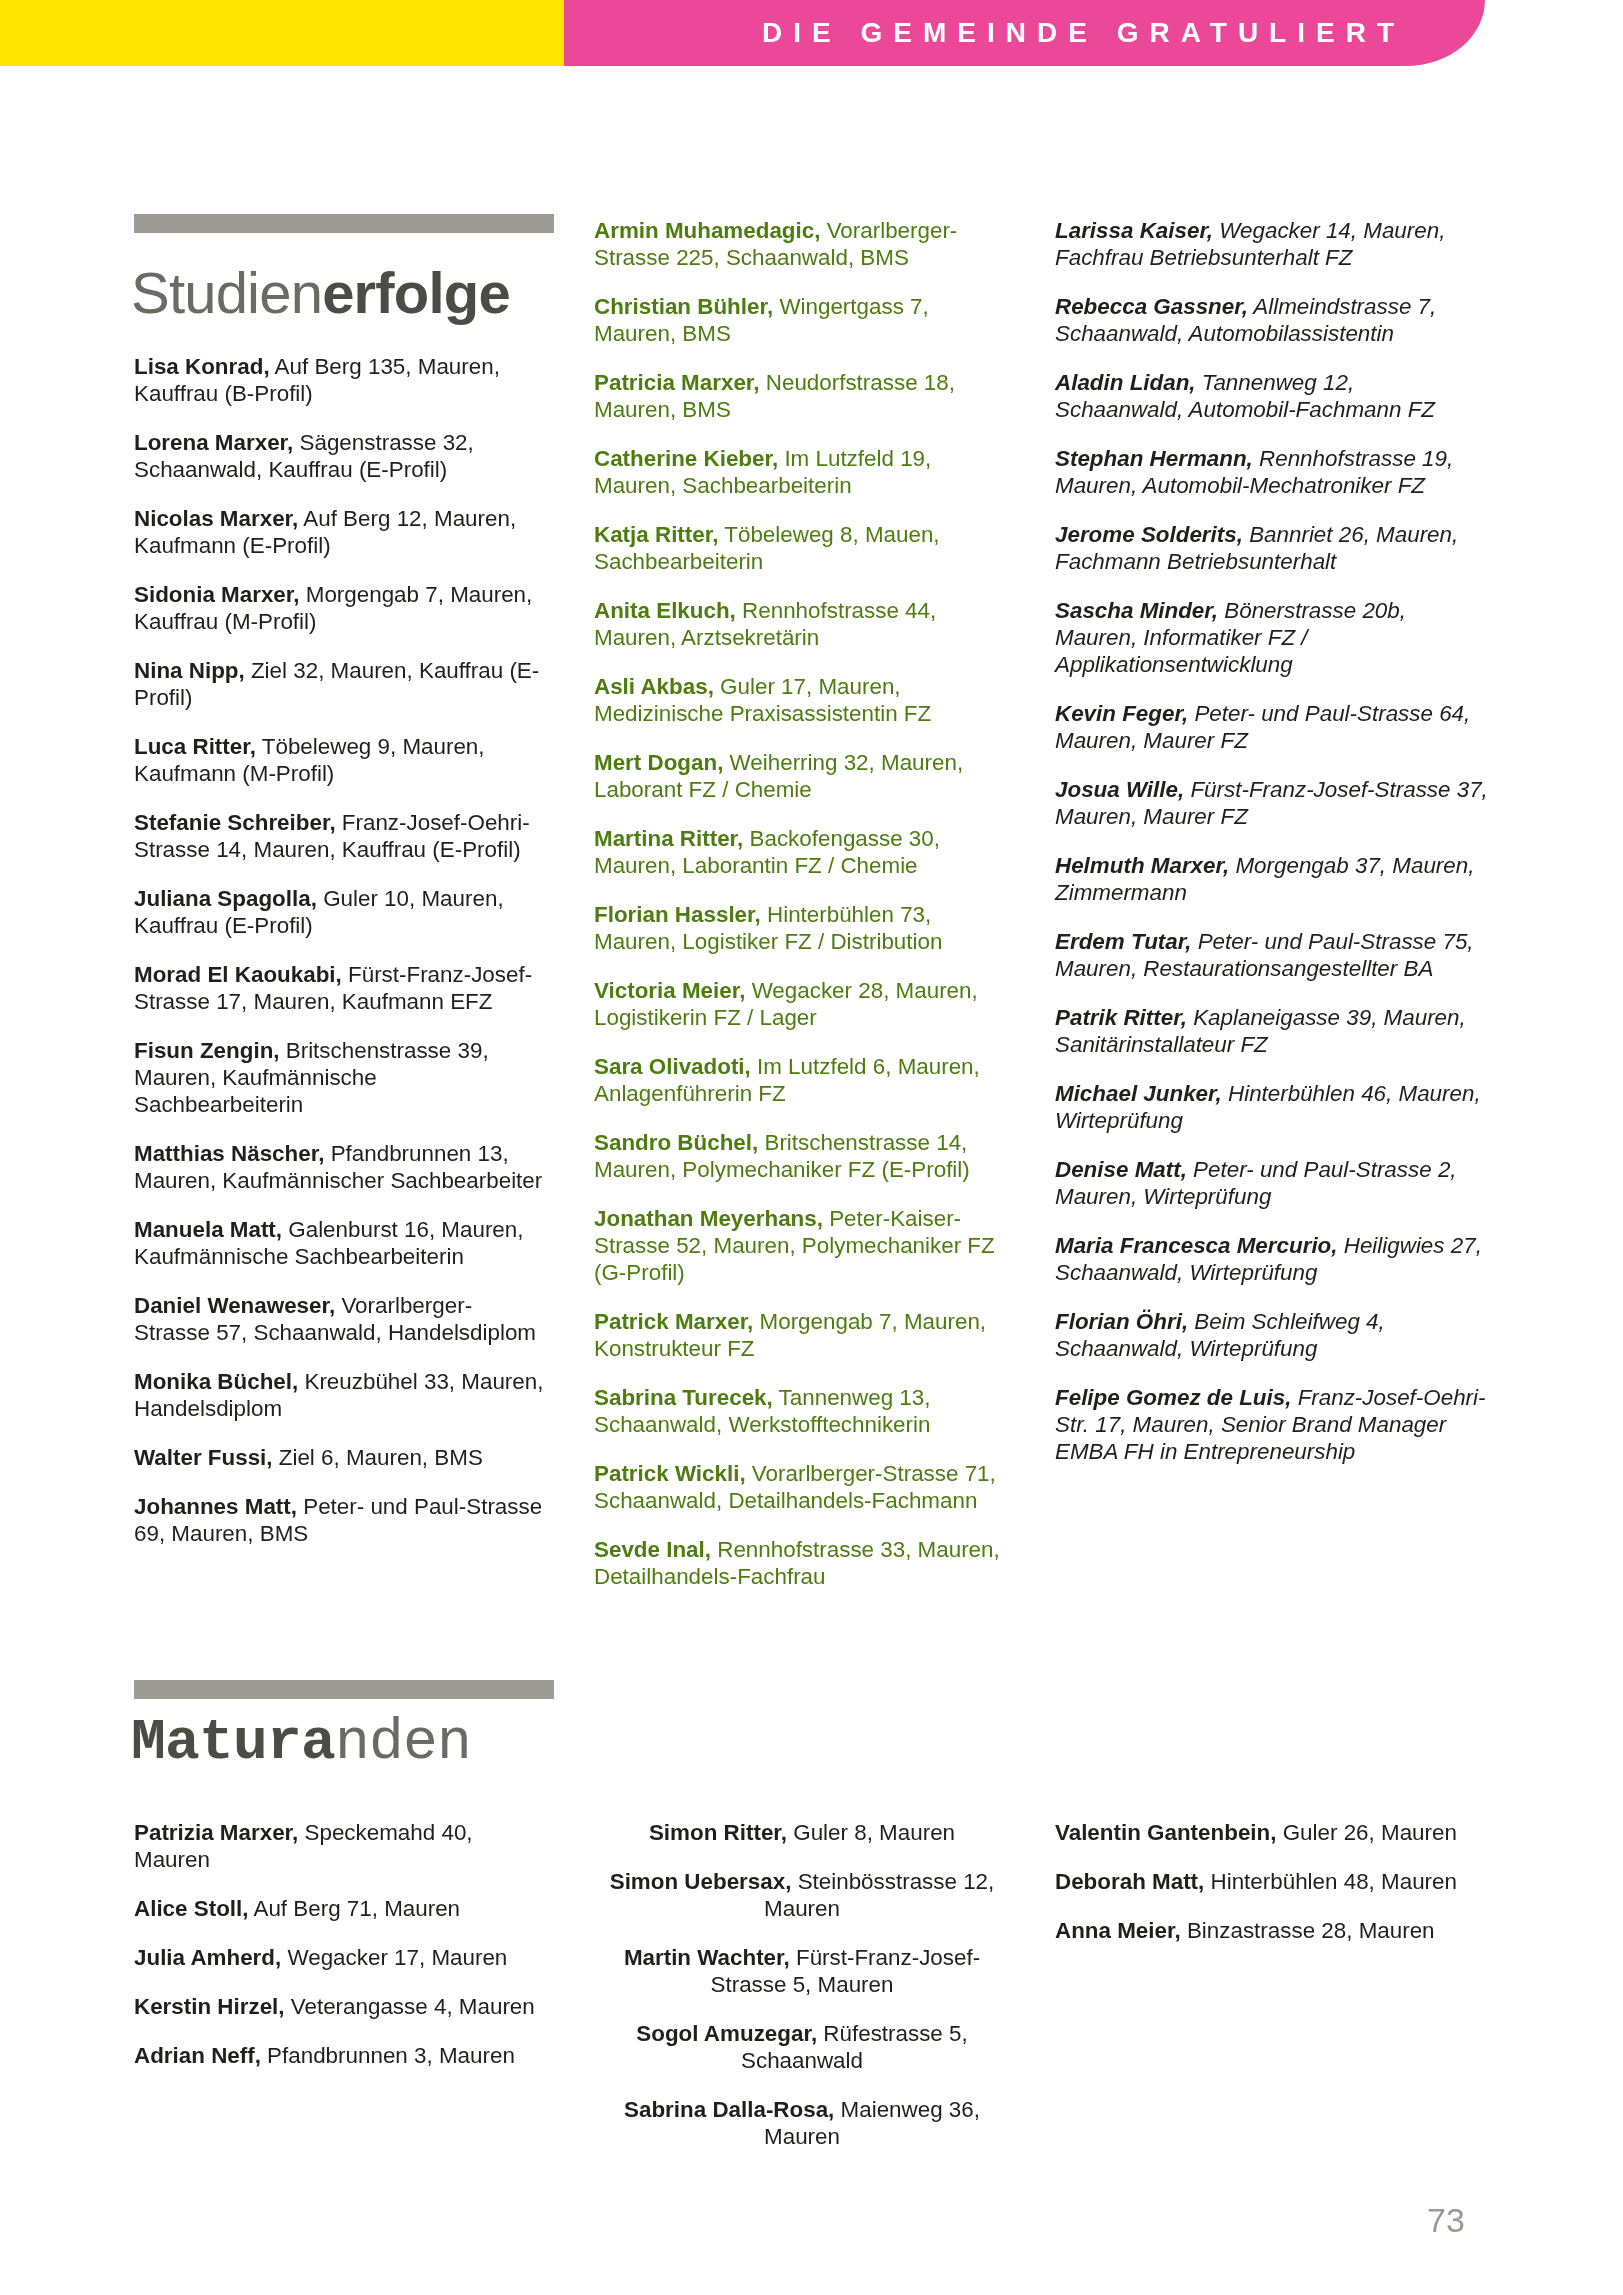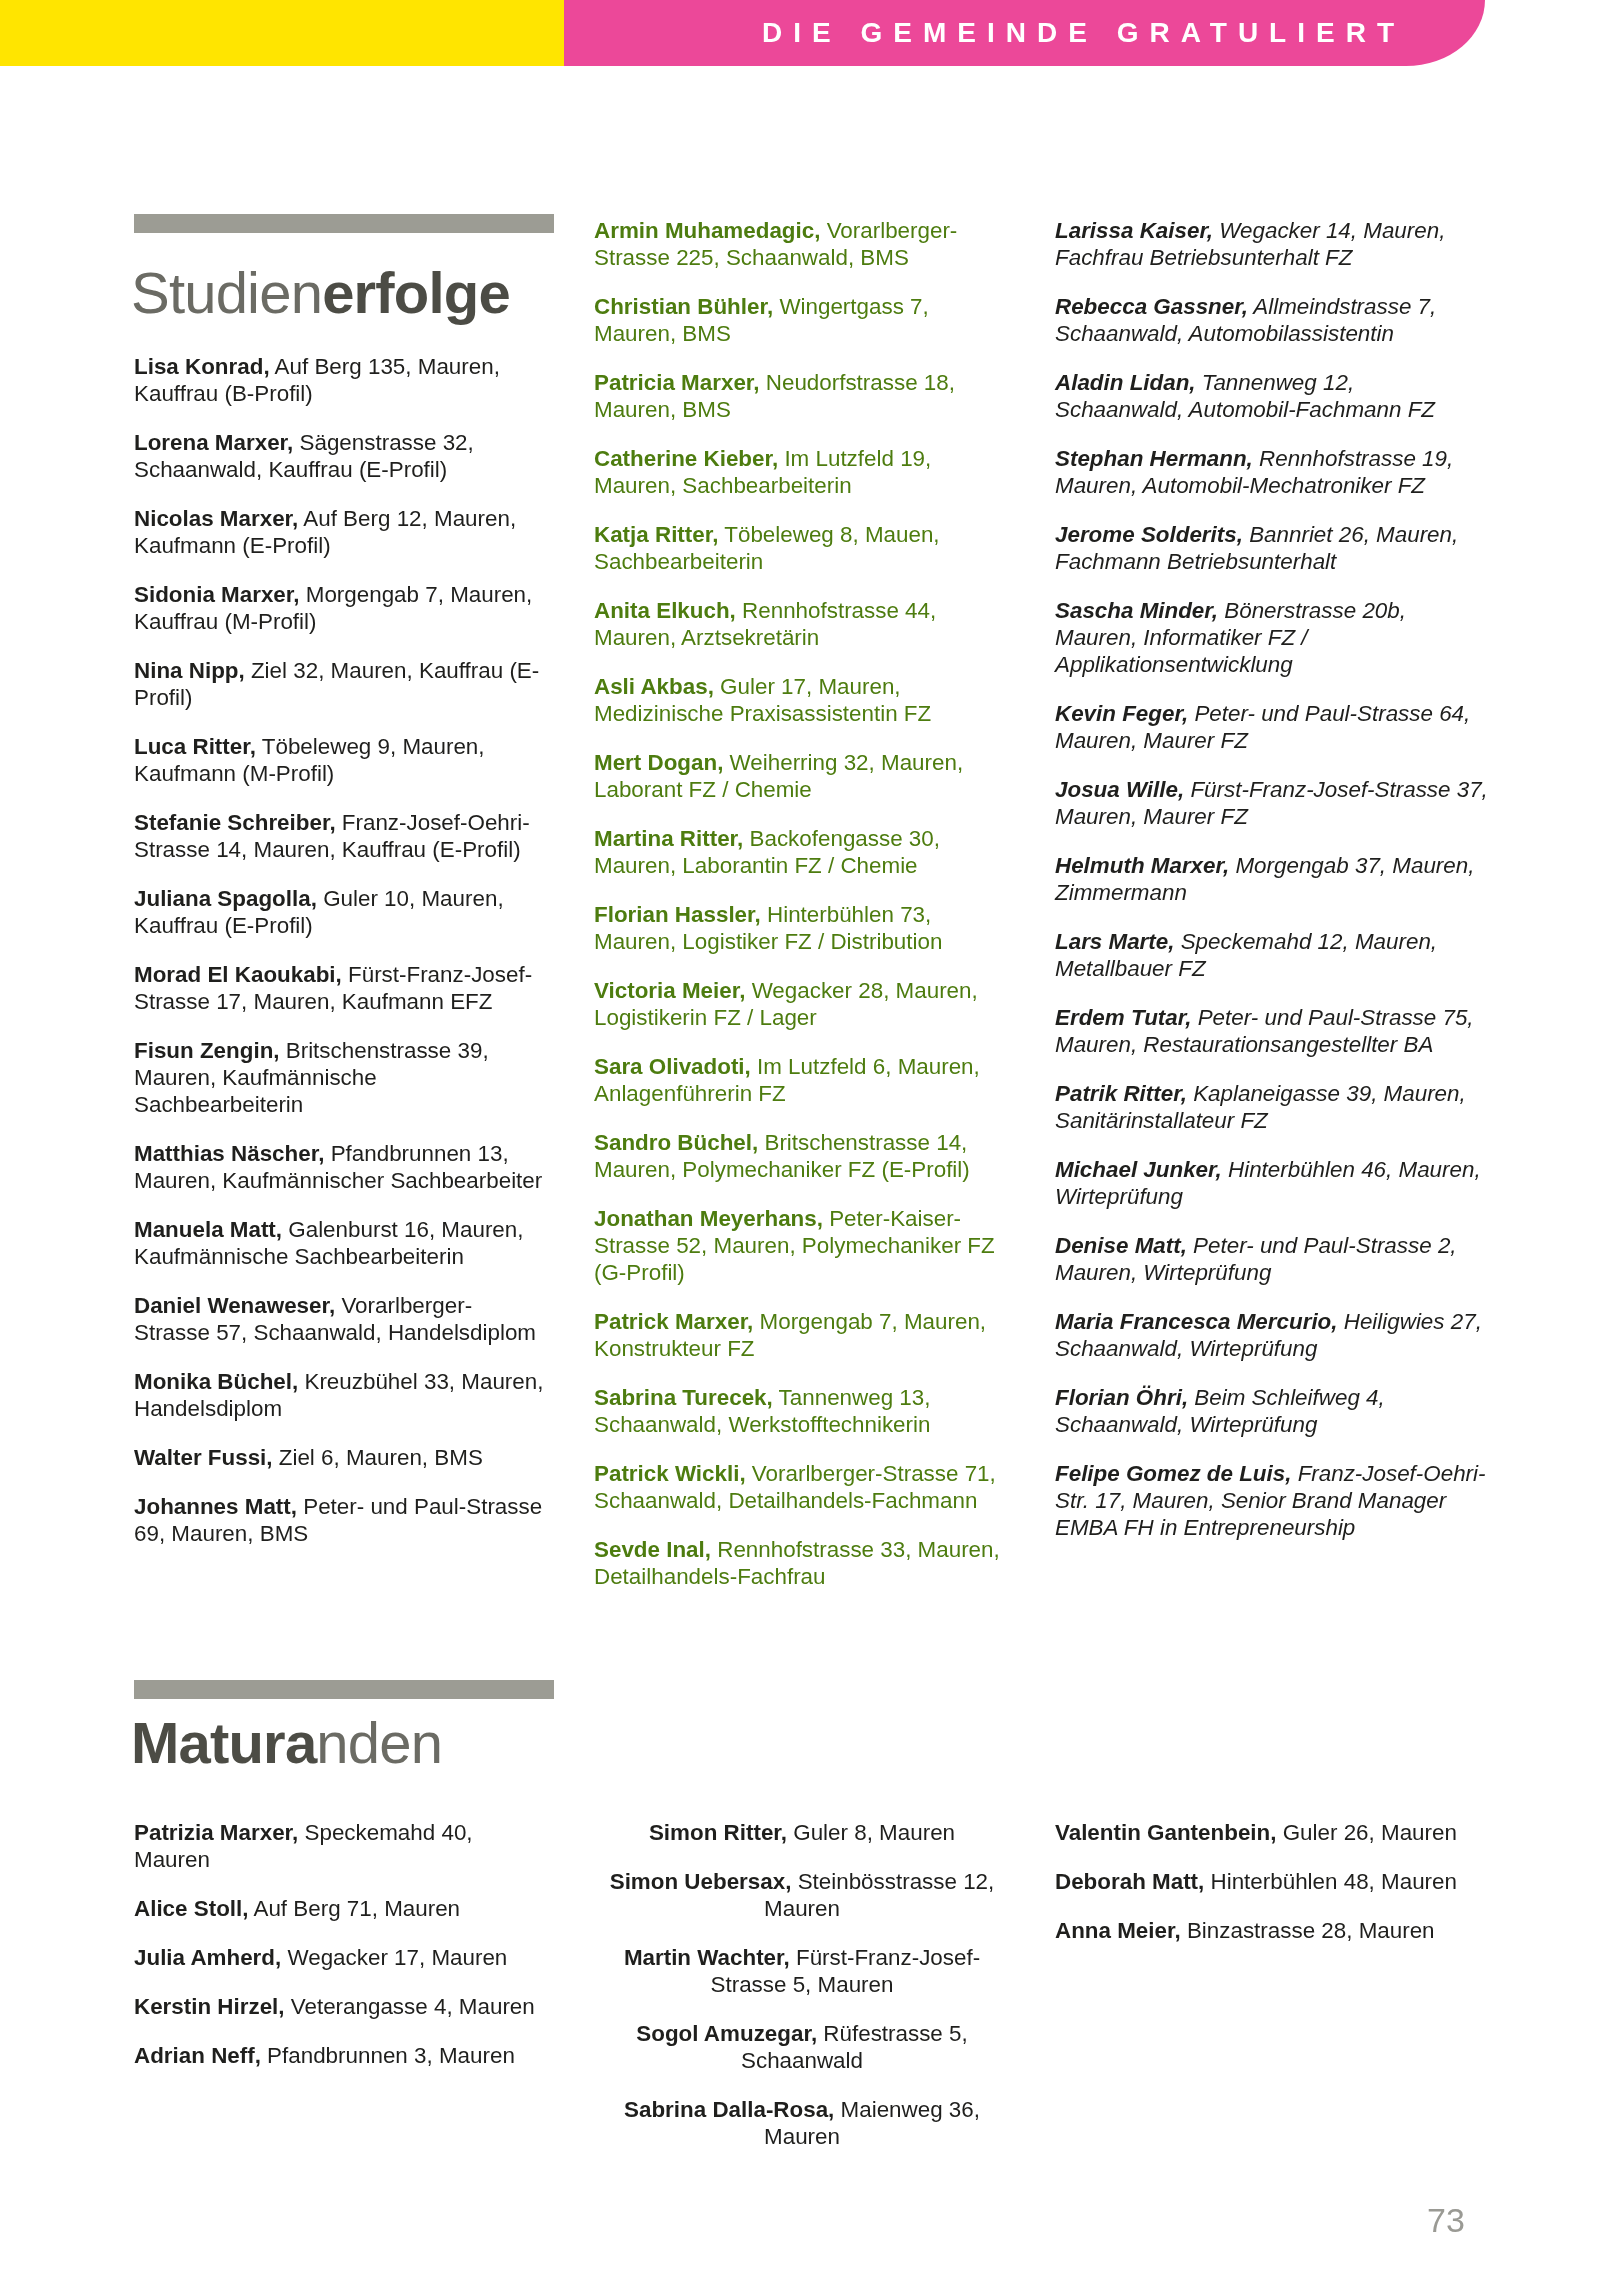--- a/index.html
+++ b/index.html
@@ -16,21 +16,21 @@
 
   
   .rule{position:absolute;left:134px;width:420px;height:19.4px;}
   .rule-1{top:214px;}
   .rule-2{top:1680px;}
 
   
   h1.sec-title{position:absolute;left:131px;margin:0;font-size:58px;line-height:1;
                letter-spacing:-0.8px;font-weight:normal;white-space:nowrap;}
   #title-studienerfolge{top:264px;}
-  #title-maturanden{top:1714px;}
+  #title-maturanden{top:1714px;font-family:Liberation Mono, monospace;}
   .t-light{font-weight:400;}
   .t-bold{font-weight:700;}
 
   
   .col{position:absolute;font-size:22.4px;line-height:27px;}
   .entry{margin:0 0 22px 0;}
   .entry b{font-weight:700;}
 
   #s-col-1{left:134px;top:353px;width:413px;}
   #s-col-2{left:594px;top:217px;width:416px;}
@@ -98,21 +98,20 @@
     <div class="col" id="s-col-3" style="color: rgb(31, 31, 29); font-style: italic;">
         <p class="entry"><b>Larissa Kaiser,</b> Wegacker 14, Mauren, Fachfrau Betriebsunterhalt FZ</p>
         <p class="entry"><b>Rebecca Gassner,</b> Allmeindstrasse 7, Schaanwald, Automobilassistentin</p>
         <p class="entry"><b>Aladin Lidan,</b> Tannenweg 12, Schaanwald, Automobil-Fachmann FZ</p>
         <p class="entry"><b>Stephan Hermann,</b> Rennhofstrasse 19, Mauren, Automobil-Mechatroniker FZ</p>
         <p class="entry"><b>Jerome Solderits,</b> Bannriet 26, Mauren, Fachmann Betriebsunterhalt</p>
         <p class="entry"><b>Sascha Minder,</b> Bönerstrasse 20b, Mauren, Informatiker FZ / Applikationsentwicklung</p>
         <p class="entry"><b>Kevin Feger,</b> Peter- und Paul-Strasse 64, Mauren, Maurer FZ</p>
         <p class="entry"><b>Josua Wille,</b> Fürst-Franz-Josef-Strasse 37, Mauren, Maurer FZ</p>
         <p class="entry"><b>Helmuth Marxer,</b> Morgengab 37, Mauren, Zimmermann</p>
-        <p class="entry"><b>Lars Marte,</b> Speckemahd 12, Mauren, Metallbauer FZ</p>
         <p class="entry"><b>Erdem Tutar,</b> Peter- und Paul-Strasse 75, Mauren, Restaurationsangestellter BA</p>
         <p class="entry"><b>Patrik Ritter,</b> Kaplaneigasse 39, Mauren, Sanitärinstallateur FZ</p>
         <p class="entry"><b>Michael Junker,</b> Hinterbühlen 46, Mauren, Wirteprüfung</p>
         <p class="entry"><b>Denise Matt,</b> Peter- und Paul-Strasse 2, Mauren, Wirteprüfung</p>
         <p class="entry"><b>Maria Francesca Mercurio,</b> Heiligwies 27, Schaanwald, Wirteprüfung</p>
         <p class="entry"><b>Florian Öhri,</b> Beim Schleifweg 4, Schaanwald, Wirteprüfung</p>
         <p class="entry"><b>Felipe Gomez de Luis,</b> Franz-Josef-Oehri-Str. 17, Mauren, Senior Brand Manager EMBA FH in Entrepreneurship</p>
       </div>
   </section>
 

